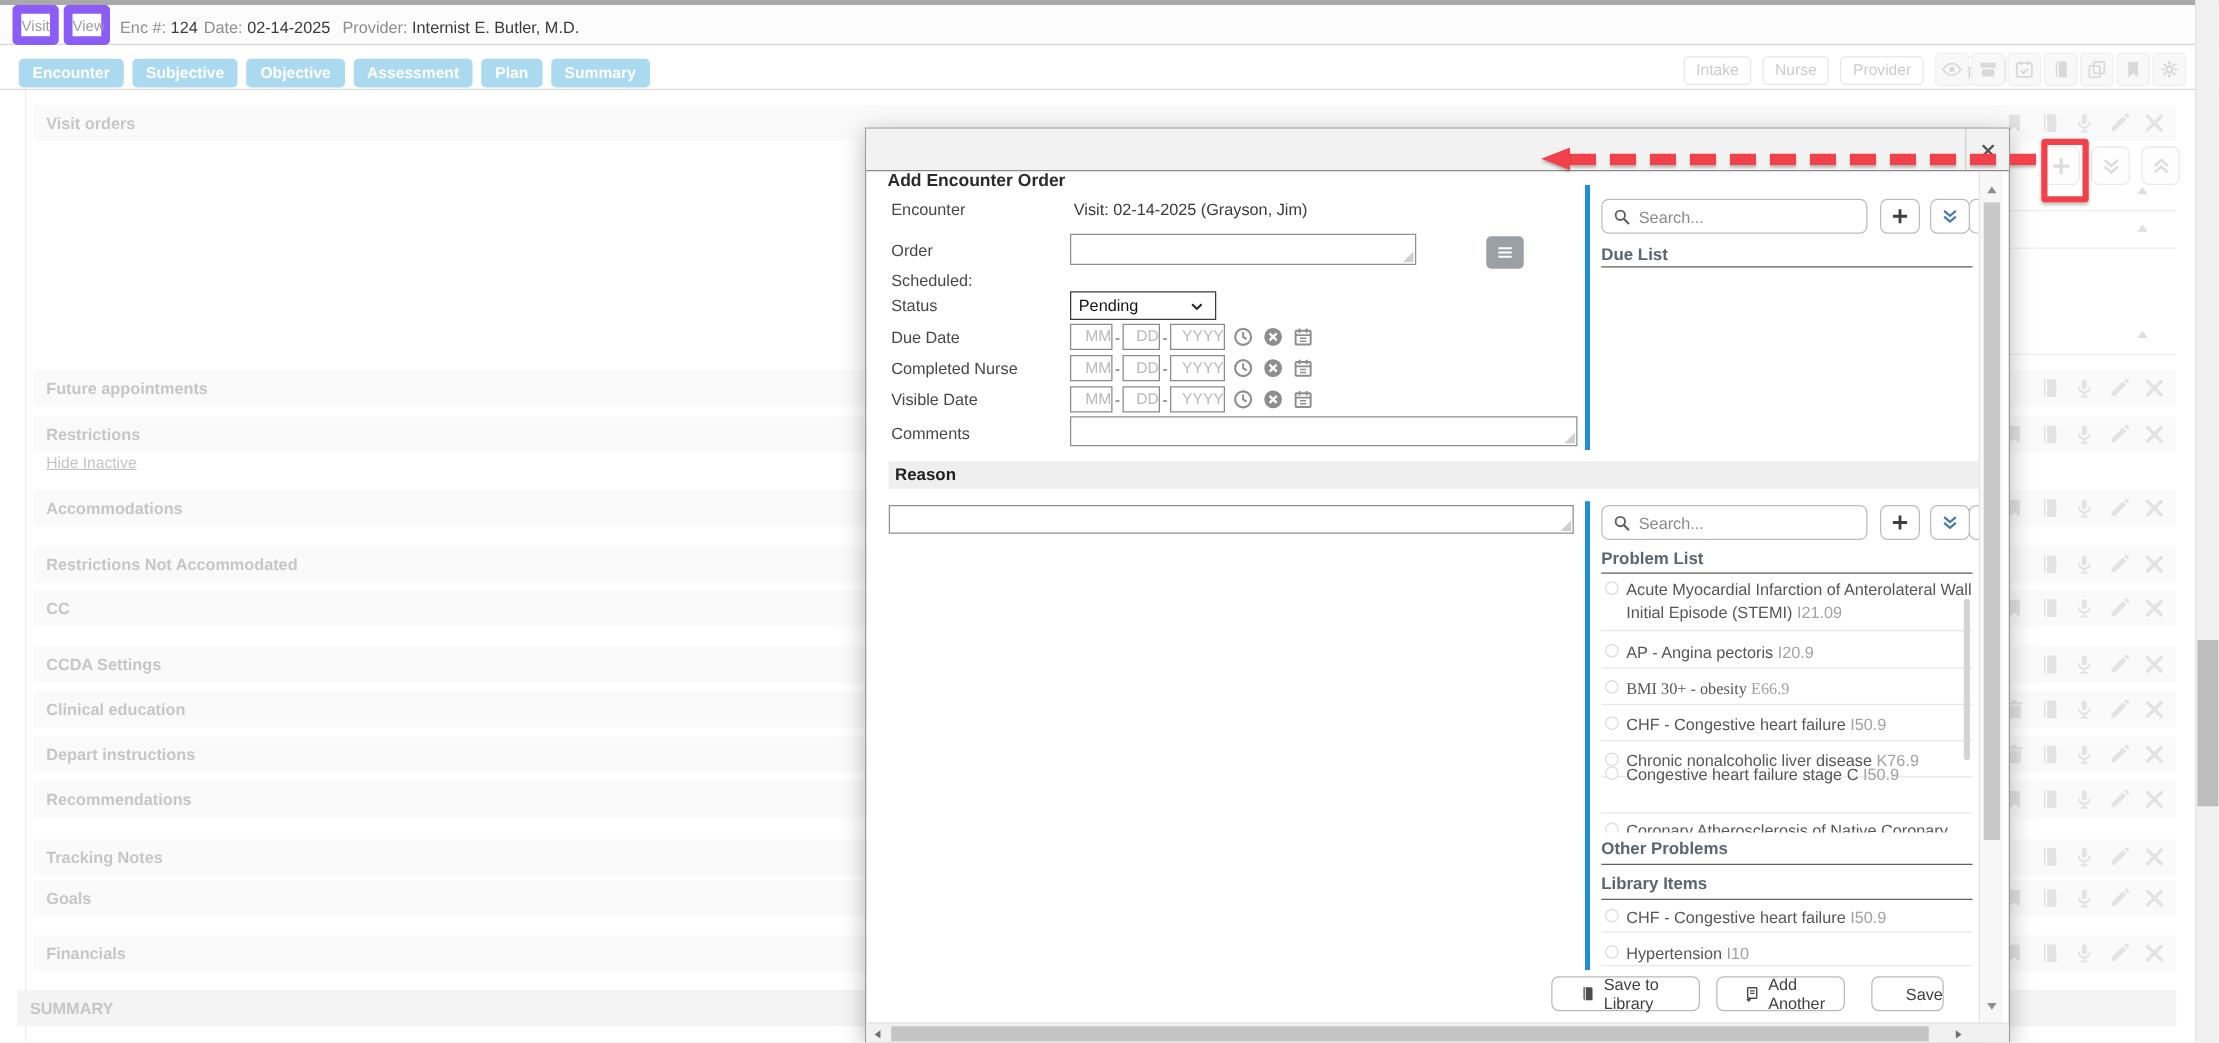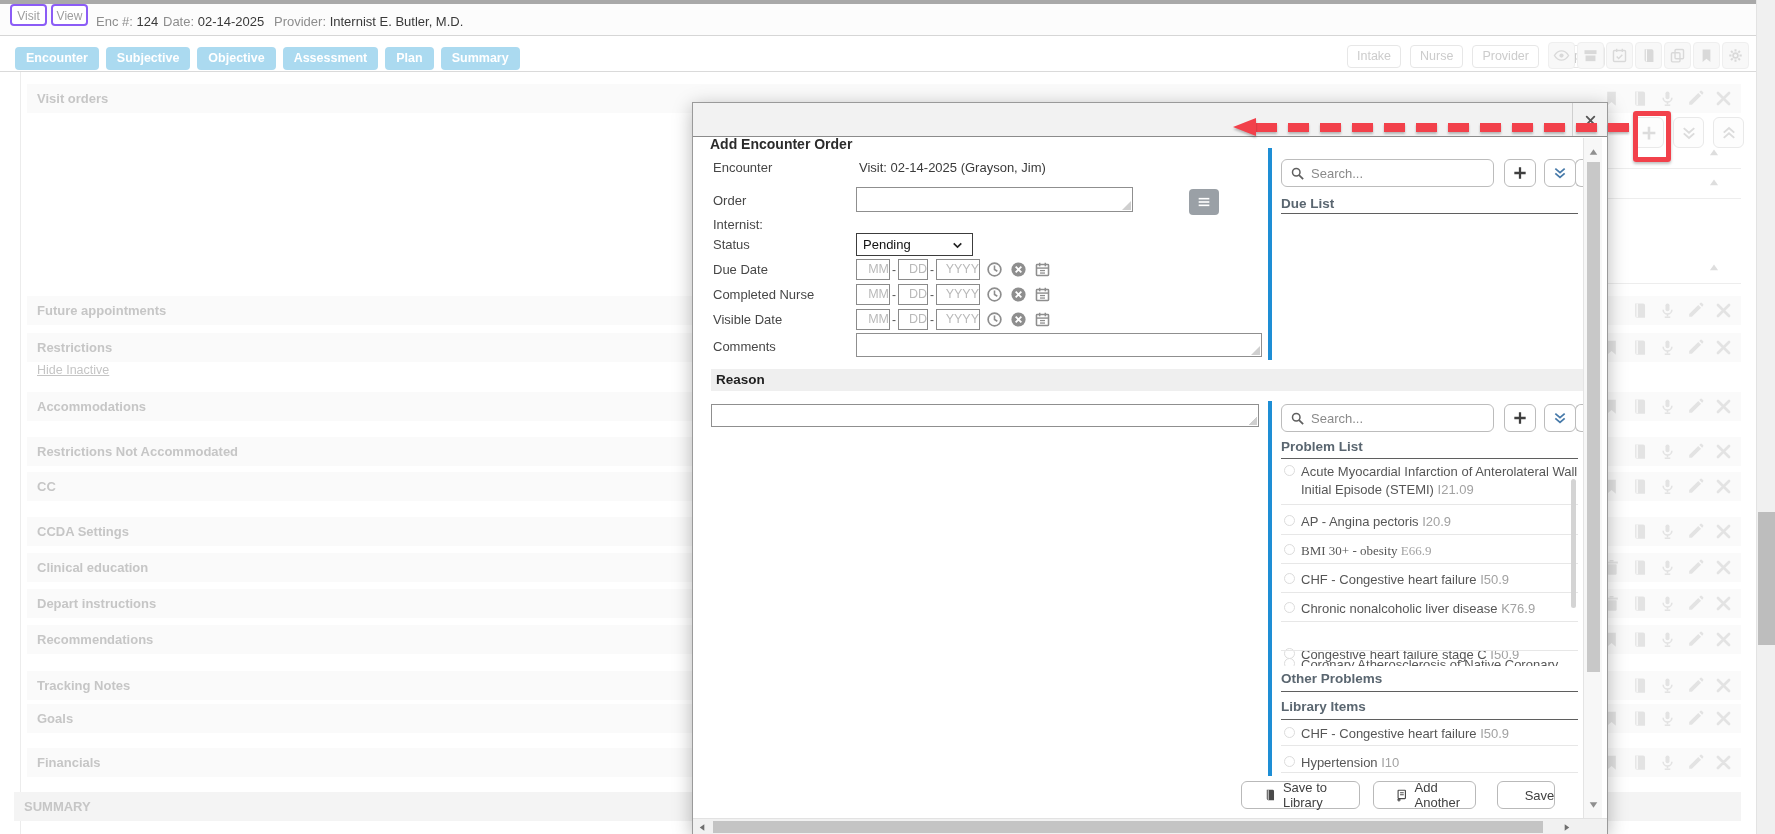--- a/index.html
+++ b/index.html
@@ -3,21 +3,21 @@
 <meta charset="utf-8">
 <style>
   * { margin:0; padding:0; box-sizing:border-box; }
   html,body { background:#e9e9e9; }
   body { font-family:"Liberation Sans", sans-serif; }
   .screen { position:relative; width:1775px; height:834px; background:#fff; overflow:hidden; }
 
   
   .topline { position:absolute; left:0; top:0; width:100%; height:4px; background:#a9a9a9; }
   .topstrip { position:absolute; left:0; top:4px; width:100%; height:32px; background:#fcfcfc; border-bottom:1px solid #d6d6d6; }
-  .tsbtn { position:absolute; top:0; height:22px; border:2px solid #8b5cf6; border-radius:4px; background:#fff;
+  .tsbtn { position:absolute; top:0; height:32px; border:7px solid #8b5cf6; border-radius:4px; background:#fff;
            color:#9e9e9e; font-size:12px; line-height:20px; text-align:center; cursor:pointer; }
   .meta { position:absolute; top:10px; font-size:13px; white-space:nowrap; }
   .meta .lab { color:#8d8d8d; } .meta .val { color:#3a3a3a; }
 
   
   .tabrow { position:absolute; left:0; top:37px; width:100%; height:35px; background:#fff; border-bottom:1px solid #dadada; }
   .tabs { position:absolute; left:15px; top:10px; display:flex; gap:7px; }
   .tab { height:23px; padding:0 11px; background:#abdaf0; border-radius:4px; color:#fff; font-size:12.5px;
          font-weight:bold; line-height:23px; cursor:pointer; }
   .stagegrp { position:absolute; left:1347px; top:8px; display:flex; gap:9px; }
@@ -748,21 +748,21 @@
     <div class="flabel" style="top:90px;">Order</div>
     <div class="tinput" style="left:163px;top:84px;width:277px;height:25px;">
         <div class="notch"></div>
       </div>
     <div class="listbtn">
         <svg class="ic">
           <use href="#i-lines"></use>
         </svg>
       </div>
 
-    <div class="flabel" style="top:114px;">Internist:</div>
+    <div class="flabel" style="top:114px;">Scheduled:</div>
 
     <div class="flabel" style="top:134px;">Status</div>
     <div class="statussel">
       <span>Pending</span>
       <svg class="ic">
           <use href="#i-chev1d"></use>
         </svg>
     </div>
 
     <div id="daterows">
@@ -910,21 +910,21 @@
         <div class="pitem" style="top: 468px;">
           <span class="radio"></span>
           <span class="ptext"><span>CHF - Congestive heart failure</span><span class="code">&nbsp;I50.9</span></span>
         </div>
         <div class="pdiv" style="top: 489px;"></div>
         <div class="pitem" style="top: 497px;">
           <span class="radio"></span>
           <span class="ptext"><span>Chronic nonalcoholic liver disease</span><span class="code">&nbsp;K76.9</span></span>
         </div>
         <div class="pdiv" style="top: 518px;"></div>
-        <div class="pitem" style="top: 543px;">
+        <div class="pitem" style="top: 508px;">
           <span class="radio"></span>
           <span class="ptext"><span>Congestive heart failure stage C</span><span class="code">&nbsp;I50.9</span></span>
         </div>
         <div class="pdiv" style="top: 547px;"></div>
         <div class="pitem" style="top: 553px; height: 10px; overflow: hidden;">
           <span class="radio"></span>
           <span class="ptext"><span>Coronary Atherosclerosis of Native Coronary</span></span>
         </div>
       </div>
     <div class="innerscroll"></div>

